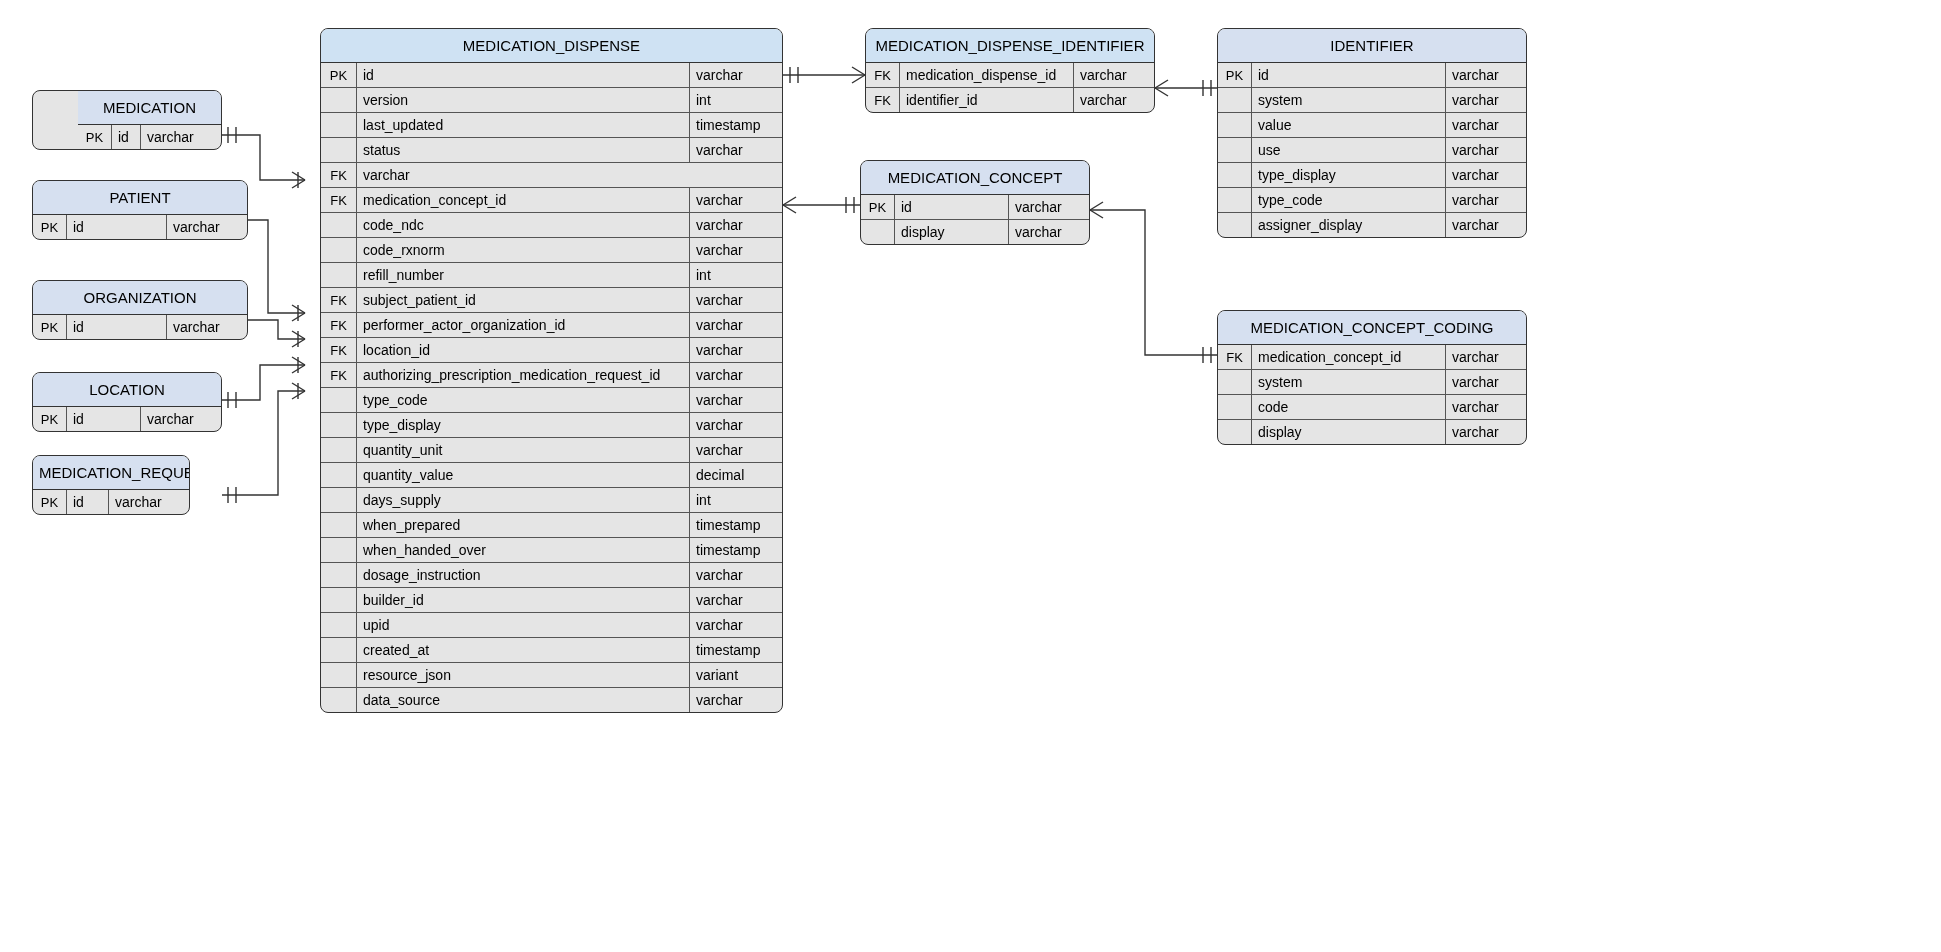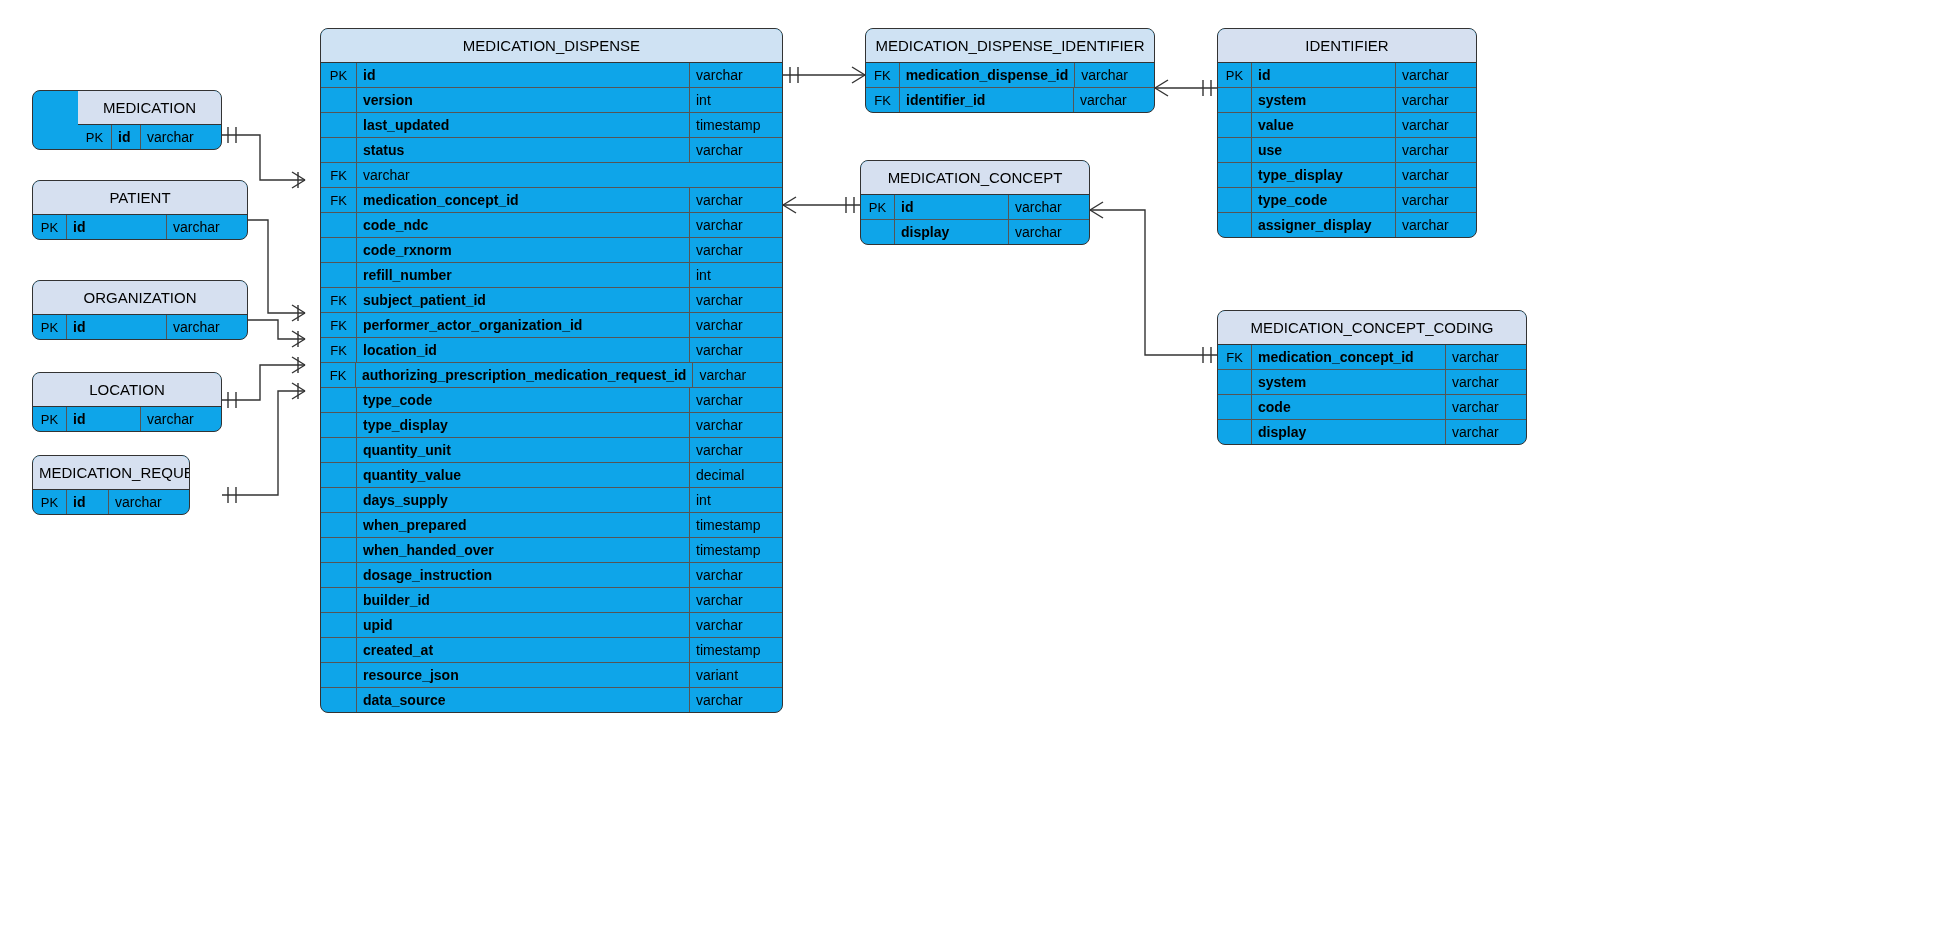--- a/index.html
+++ b/index.html
@@ -11,21 +11,21 @@
       background: #ffffff;
       width: 1941px;
       height: 952px;
       position: relative;
     }
     .entity {
       position: absolute;
       border: 1px solid #333;
       border-radius: 8px;
       overflow: hidden;
-      background: #0ea5e9;
+      background: #e5e5e5;
     }
     .entity-header {
       background: #d6e0f0;
       text-align: center;
       padding: 8px 6px;
       font-weight: normal;
       border-bottom: 1px solid #333;
       font-size: 15px;
     }
     .entity-header.highlight {
@@ -39,21 +39,21 @@
     }
     .entity-row:last-child { border-bottom: none; }
     .cell {
       padding: 4px 6px;
       border-right: 1px solid #555;
       display: flex;
       align-items: center;
     }
     .cell:last-child { border-right: none; }
     .key-col { width: 34px; justify-content: center; font-size: 13px; }
-    .name-col { flex: 1; font-weight: bold; }
+    .name-col { flex: 1; }
     .type-col { width: 80px; }
 
     
     .md .type-col { width: 92px; }
     .md .key-col { width: 36px; }
 
     svg.connections {
       position: absolute;
       top: 0; left: 0;
       width: 1941px;
@@ -331,21 +331,21 @@
     <div class="cell name-col">id</div>
     <div class="cell type-col">varchar</div>
   </div>
   <div class="entity-row">
     <div class="cell key-col"></div>
     <div class="cell name-col">display</div>
     <div class="cell type-col">varchar</div>
   </div>
 </div>
 
-<div class="entity" id="identifier-entity" style="left:1217px; top:28px; width:260px;">
+<div class="entity" id="identifier-entity" style="left:1217px; top:28px; width:310px;">
   <div class="entity-header">IDENTIFIER</div>
 <div class="entity-row">
       <div class="cell key-col">PK</div>
       <div class="cell name-col">id</div>
       <div class="cell type-col">varchar</div>
     </div>
     <div class="entity-row">
       <div class="cell key-col"></div>
       <div class="cell name-col">system</div>
       <div class="cell type-col">varchar</div>

